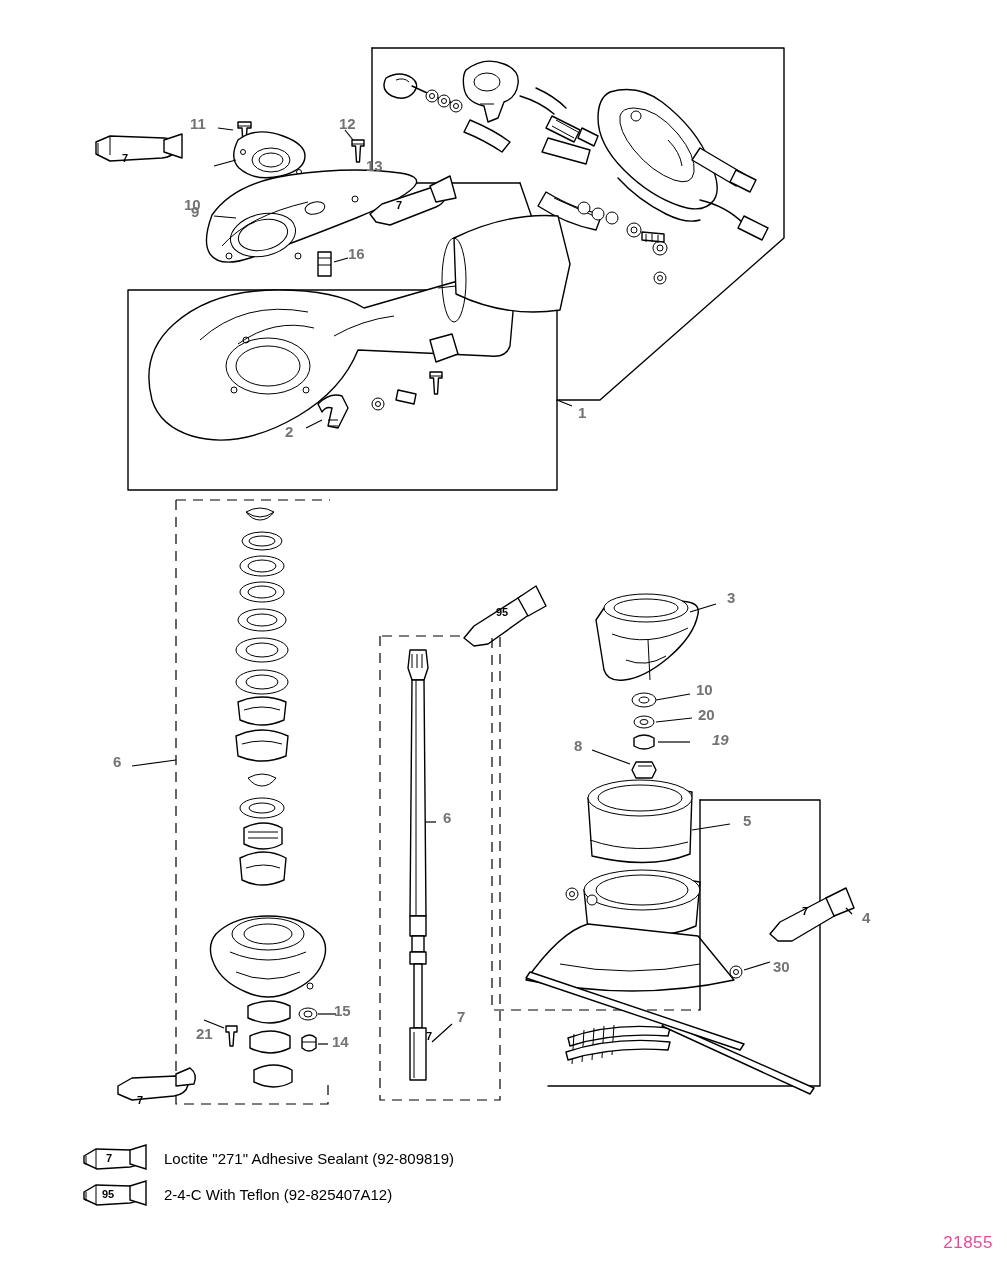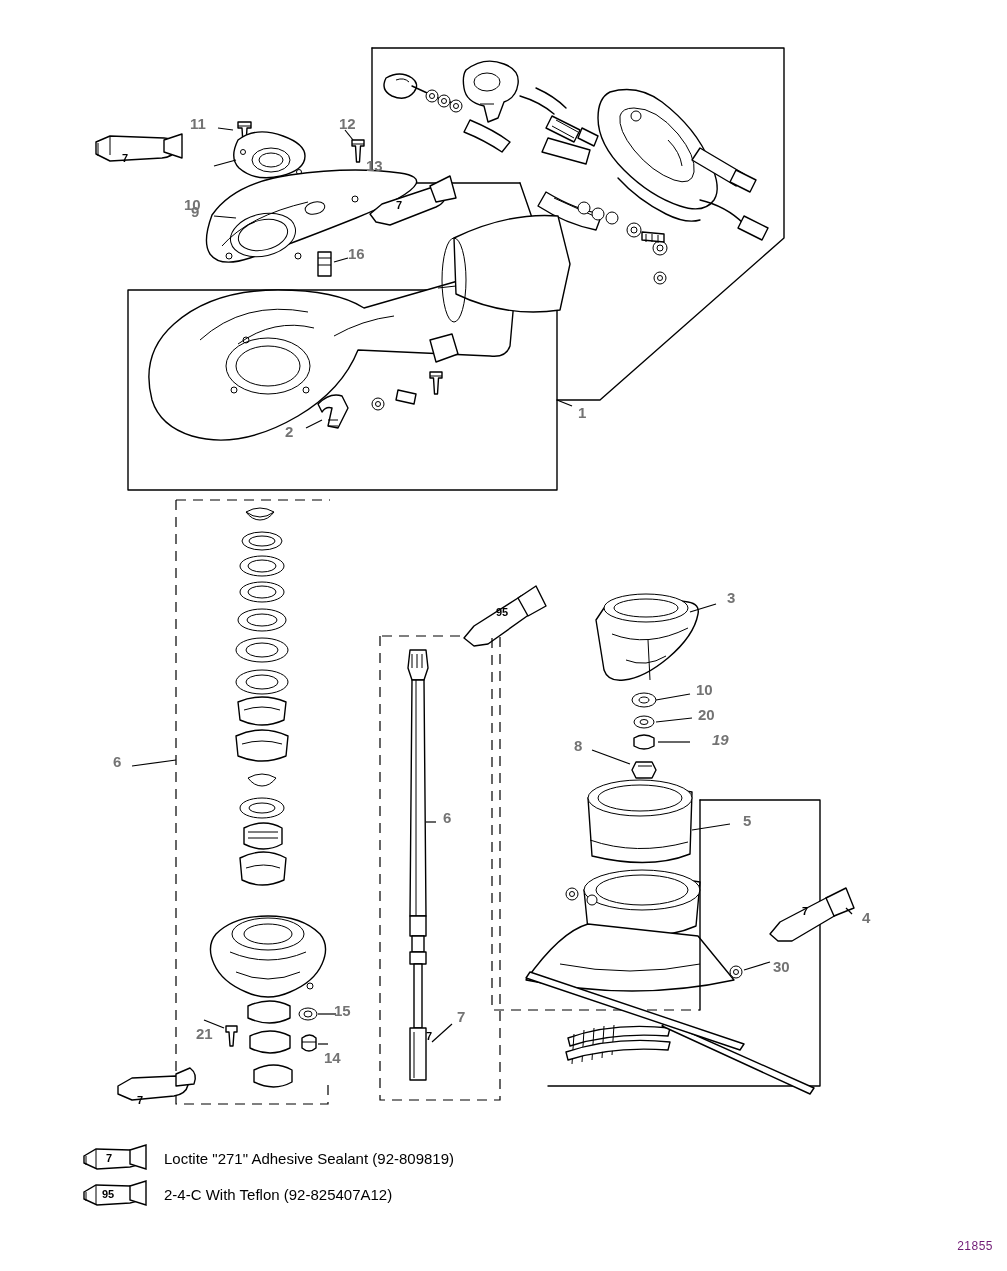--- a/index.html
+++ b/index.html
@@ -57,23 +57,23 @@
     font-family: "Liberation Sans", sans-serif;
     font-size: 11px;
     font-weight: bold;
     color: #000;
   }
   #drawing-number {
     position: absolute;
     right: 14px;
     bottom: 18px;
     font-family: "Liberation Sans", sans-serif;
-    font-size: 12px;
+    font-size: 17px;
     letter-spacing: 0.5px;
-    color: #701a75;
+    color: #ec4899;
   }
   .tube-svg { display: block; }
 </style>
 </head>
 <body>
 
 <div id="page">
 
   <svg id="diagram-svg" viewBox="0 0 1007 1271" xmlns="http://www.w3.org/2000/svg">
     <defs>
@@ -360,21 +360,21 @@
   <div class="callout" style="left:743px;top:813px;">5</div>
   <div class="callout" style="left:113px;top:754px;">6</div>
   <div class="callout" style="left:443px;top:810px;">6</div>
   <div class="callout" style="left:457px;top:1009px;">7</div>
   <div class="callout" style="left:574px;top:738px;">8</div>
   <div class="callout" style="left:191px;top:204px;">9</div>
   <div class="callout" style="left:184px;top:158px;margin-top:39px;">10</div>
   <div class="callout" style="left:190px;top:116px;">11</div>
   <div class="callout" style="left:339px;top:116px;">12</div>
   <div class="callout" style="left:366px;top:158px;">13</div>
-  <div class="callout" style="left:324px;top:1034px;margin-top:16px;">14</div>
+  <div class="callout" style="left:332px;top:1034px;">14</div>
   <div class="callout" style="left:334px;top:1003px;">15</div>
   <div class="callout" style="left:348px;top:246px;">16</div>
   <div class="callout" style="left:696px;top:682px;">10</div>
   <div class="callout" style="left:698px;top:707px;">20</div>
   <div class="callout" style="left:712px;top:732px;font-style:italic;">19</div>
   <div class="callout" style="left:773px;top:959px;">30</div>
   <div class="callout" style="left:196px;top:1006px;margin-top:20px;">21</div>
 
   <div class="tube-num" style="left:122px;top:152px;">7</div>
   <div class="tube-num" style="left:396px;top:199px;">7</div>

